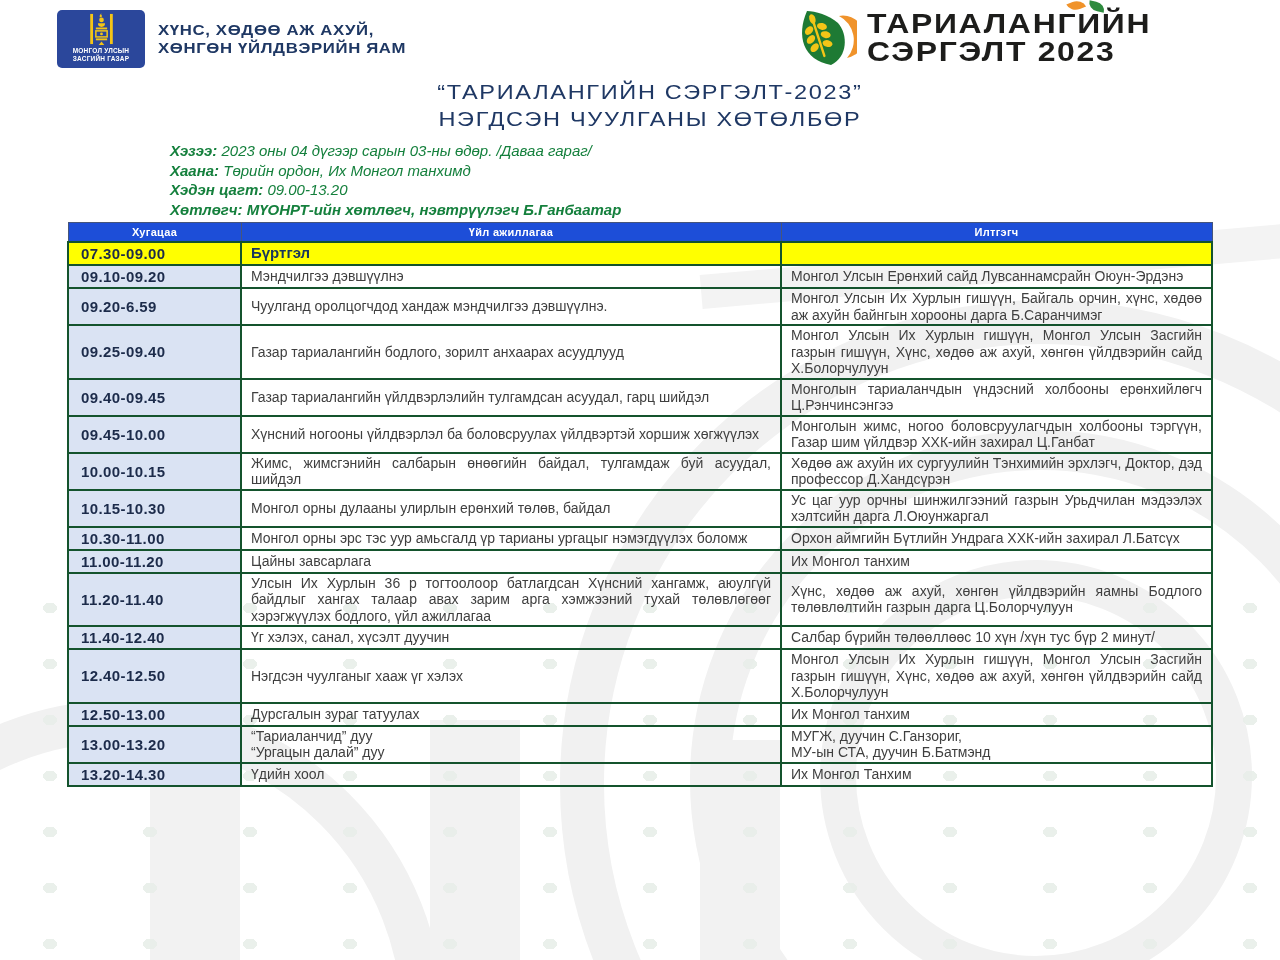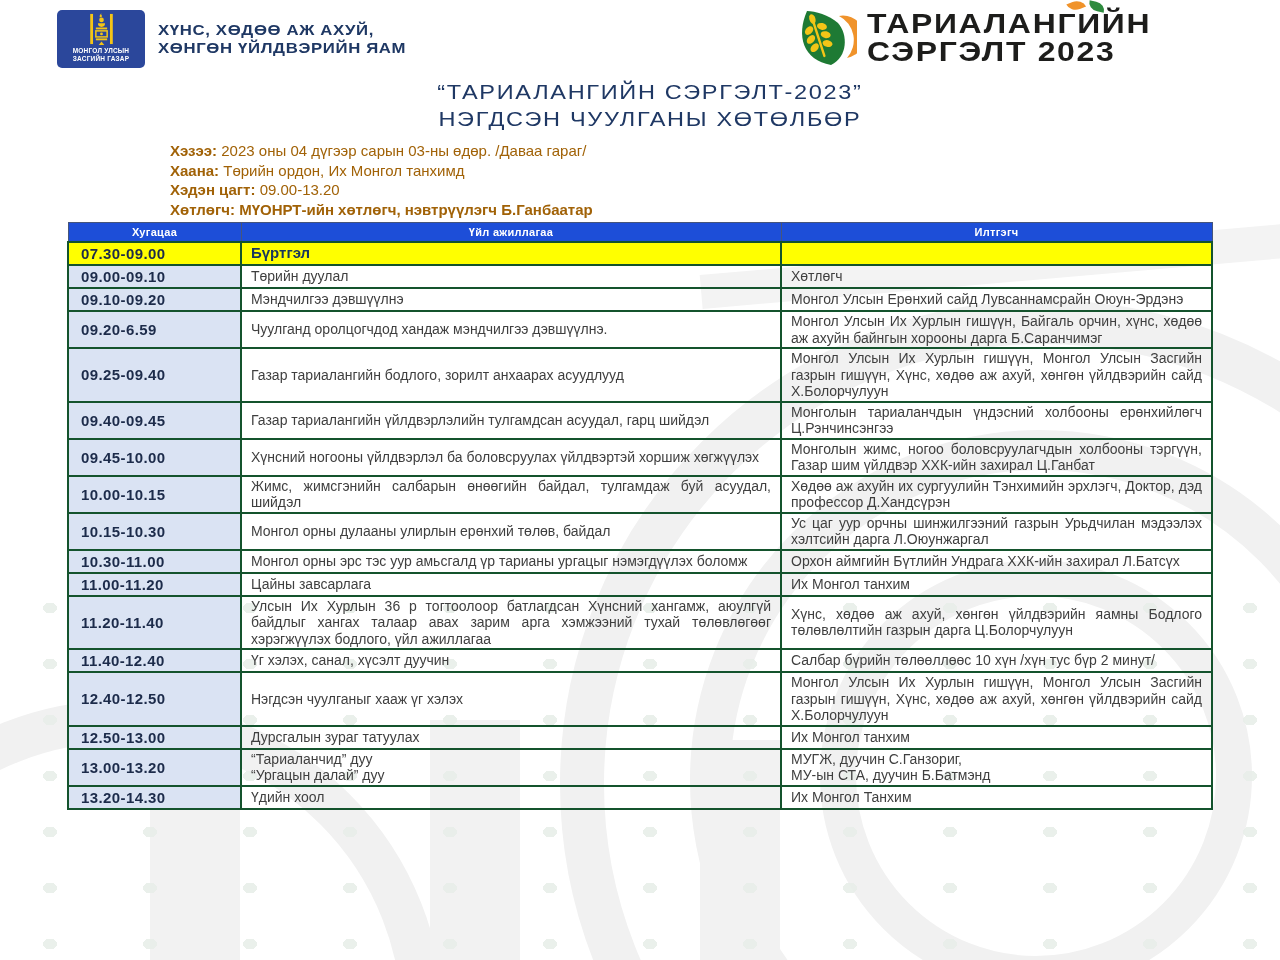--- a/index.html
+++ b/index.html
@@ -39,21 +39,21 @@
   .camp-text{margin-left:10px;color:#1d1d1b;font-weight:800;font-size:28px;line-height:28px;
     letter-spacing:1.5px;transform:scaleX(1.14);transform-origin:left center;position:relative;}
   .leaf-sm{position:absolute;width:15px;height:9px;}
   .leaf-sm.orange{background:#f0932b;border-radius:0 9px 0 9px;transform:rotate(-24deg);top:-9px;right:58px;}
   .leaf-sm.green{background:#2e8b3e;border-radius:0 9px 0 9px;transform:rotate(14deg);top:-8px;right:40px;}
   
   .title{position:absolute;top:78px;left:10px;width:1280px;text-align:center;
     color:#1f3864;font-weight:400;font-size:21px;line-height:27px;letter-spacing:1.5px;}
   .title .scale{display:inline-block;transform:scaleX(1.12);transform-origin:center;}
   
-  .meta{position:absolute;top:141px;left:170px;font-size:15px;line-height:19.5px;color:#a16207;}
+  .meta{position:absolute;top:141px;left:170px;font-size:15px;line-height:19.5px;color:#15803d;font-style:italic;}
   .meta-label{font-weight:bold;}
   .meta-line.all-bold{font-weight:bold;}
   
   table.program{position:absolute;top:222px;left:67px;width:1144px;border-collapse:collapse;table-layout:fixed;}
   col.c-time{width:173px;} col.c-act{width:540px;} col.c-spk{width:431px;}
   th{background:#1d4ed8;color:#ffffff;font-weight:bold;font-size:11px;padding:3px 4px;
     border:1px solid #46557b;text-align:center;letter-spacing:.3px;}
   td{border:2px solid #14532d;vertical-align:middle;box-sizing:border-box;}
   td.t-time{background:#dae3f3;color:#1c2b4a;font-weight:bold;font-size:15px;padding:2px 6px 2px 12px;letter-spacing:.4px;}
   td.t-act,td.t-spk{background:transparent;color:#3f3f3f;font-size:14px;line-height:16.5px;
@@ -148,25 +148,20 @@
         <th>Илтгэгч</th>
       </tr>
     </thead>
     <tbody>
         <tr class="highlight">
           <td class="t-time">07.30-09.00</td>
           <td class="t-act">Бүртгэл</td>
           <td class="t-spk"></td>
         </tr>
         <tr>
-          <td class="t-time">09.00-09.10</td>
-          <td class="t-act">Төрийн дуулал</td>
-          <td class="t-spk">Хөтлөгч</td>
-        </tr>
-        <tr>
           <td class="t-time">09.10-09.20</td>
           <td class="t-act">Мэндчилгээ дэвшүүлнэ</td>
           <td class="t-spk">Монгол Улсын Ерөнхий сайд Лувсаннамсрайн Оюун-Эрдэнэ</td>
         </tr>
         <tr>
           <td class="t-time">09.20-6.59</td>
           <td class="t-act">Чуулганд оролцогчдод хандаж мэндчилгээ дэвшүүлнэ.</td>
           <td class="t-spk">Монгол Улсын Их Хурлын гишүүн, Байгаль орчин, хүнс, хөдөө аж ахуйн байнгын хорооны дарга Б.Саранчимэг</td>
         </tr>
         <tr>

